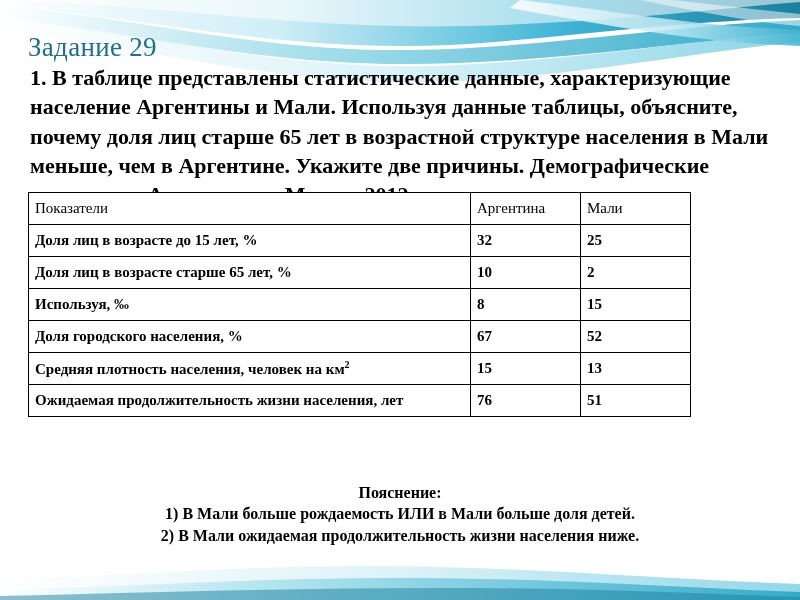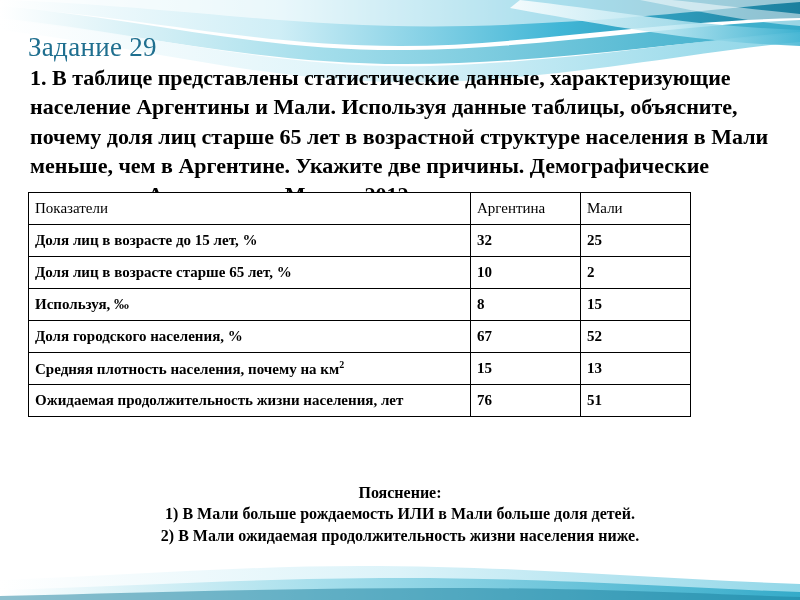--- a/index.html
+++ b/index.html
@@ -161,21 +161,21 @@
         <td>Используя, ‰</td>
         <td>8</td>
         <td>15</td>
       </tr>
       <tr>
         <td>Доля городского населения, %</td>
         <td>67</td>
         <td>52</td>
       </tr>
       <tr>
-        <td><span>Средняя плотность населения, почему на км</span><sup>2</sup></td>
+        <td><span>Средняя плотность населения, человек на км</span><sup>2</sup></td>
         <td>15</td>
         <td>13</td>
       </tr>
       <tr>
         <td>Ожидаемая продолжительность жизни населения, лет</td>
         <td>76</td>
         <td>51</td>
       </tr>
     </tbody>
   </table>

